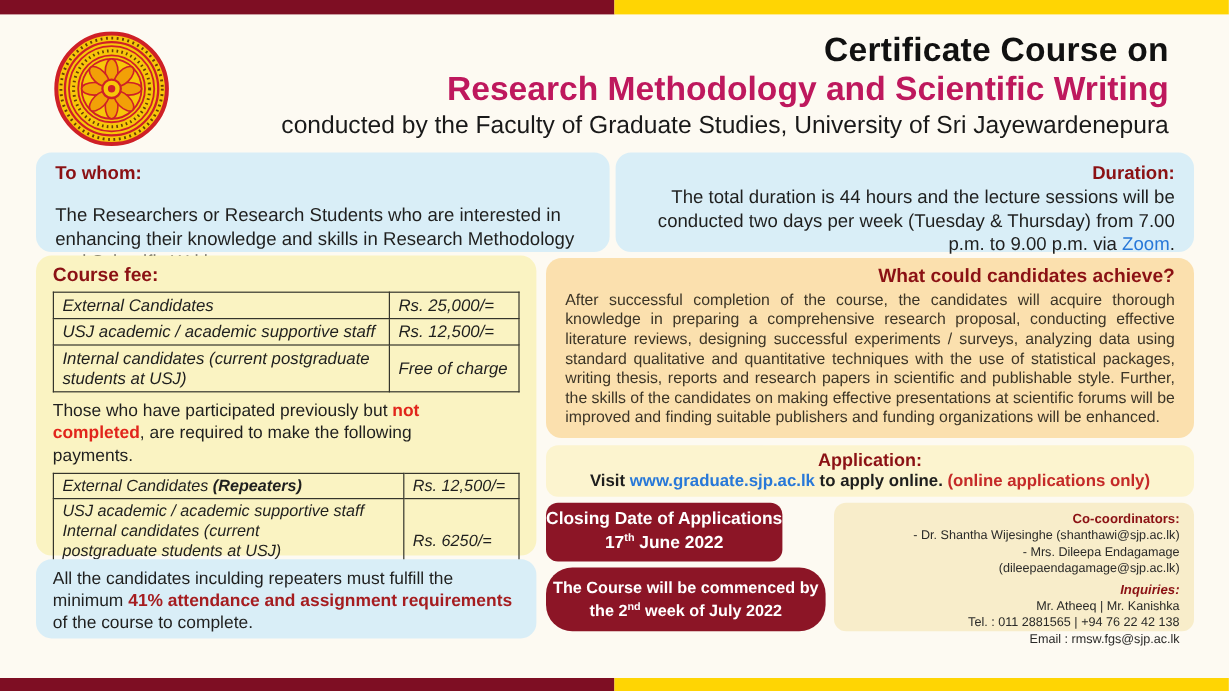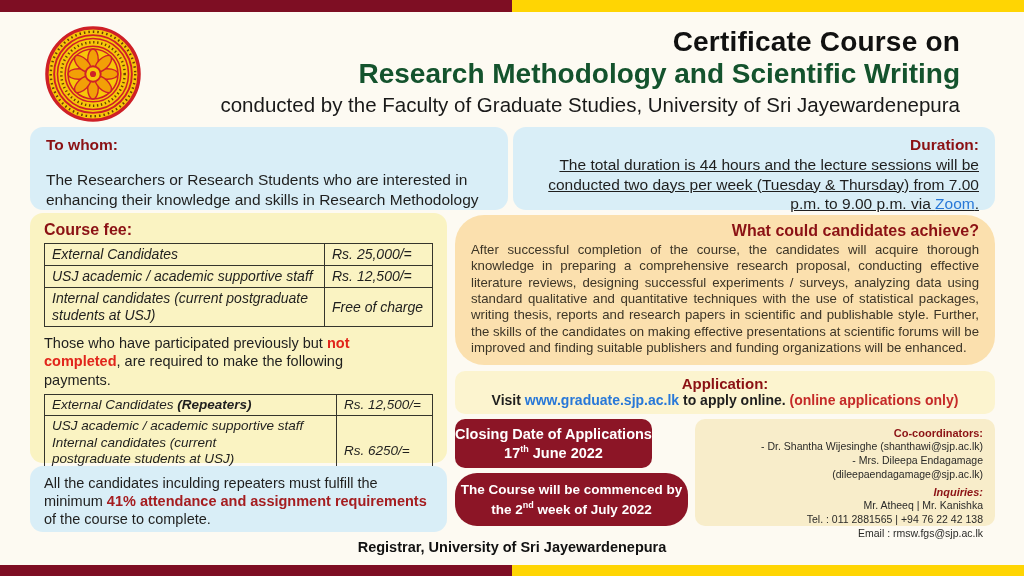--- a/index.html
+++ b/index.html
@@ -9,59 +9,59 @@
 
   
   .bar { position:absolute; left:0; width:1024px; height:12px; }
   .bar-top { top:0; }
   .bar-bottom { top:565px; height:11px; }
   .bar .half-maroon { position:absolute; left:0; top:0; width:512px; height:100%; background:#7e0e23; }
   .bar .half-yellow { position:absolute; left:512px; top:0; width:512px; height:100%; background:#ffd503; }
 
   
   .logo { position:absolute; left:45px; top:26px; width:96px; height:96px; }
-  .header-text { position:absolute; right:64px; top:27px; text-align:right; line-height:1.05; }
+  .header-text { position:absolute; right:50px; top:27px; text-align:right; line-height:1.05; }
   .title1 { font-size:28px; font-weight:bold; color:#111111; letter-spacing:.2px; }
-  .title2 { font-size:28px; font-weight:bold; color:#14532d; margin-top:3px; }
+  .title2 { font-size:28px; font-weight:bold; color:#be185d; margin-top:3px; }
   .subtitle { font-size:20.5px; color:#191919; margin-top:5px; font-weight:normal; }
 
   .card { position:absolute; border-radius:13px; }
   .card-blue { background:#d9eef7; }
   .card-yellow { background:#faf3c2; }
   .card-peach { background:#fbe0ae; }
   .card-cream { background:#fcf4cf; }
   .card-contact { background:#f8edca; }
   .card-maroon { background:#8c1526; color:#ffffff; }
 
   .h-maroon { color:#8b1114; font-weight:bold; font-size:15.5px; }
 
   
   .to-whom { left:30px; top:127px; width:478px; height:83px; padding:9px 16px; }
   .to-whom .body { font-size:15.5px; line-height:1.26; margin-top:16px; }
   .duration { left:513px; top:127px; width:482px; height:83px; padding:9px 16px; text-align:right; }
-  .duration .body { font-size:15.5px; line-height:1.26; margin-top:1px;text-decoration:underline; }
+  .duration .body { font-size:15.5px; line-height:1.26; margin-top:1px; }
   .link-blue { color:#2878d8; text-decoration:none; cursor:pointer; }
 
   
   .course-fee { left:30px; top:213px; width:417px; height:250px; padding:8px 14px; }
   .course-fee table { width:100%; border-collapse:collapse; margin-top:4px; table-layout:fixed; }
   .course-fee td { border:1.4px solid #35352c; font-size:14px; padding:2px 7px; line-height:1.22; vertical-align:middle;font-style:italic; }
   .course-fee .val-col { width:108px; }
   .fee-note { font-size:14.5px; line-height:1.25; margin:7px 0 5px 0; width:352px; }
   .red-bold { color:#e1251b; font-weight:bold; }
   .rep-table td { font-size:13.5px; }
   .rep-table .val-col { width:96px; }
   .bold { font-weight:bold; }
 
   
   .attendance { left:30px; top:466px; width:417px; height:66px; padding:8px 14px; font-size:14.5px; line-height:1.25; }
   .maroon-bold { color:#a51d20; font-weight:bold; }
 
   
-  .achieve { left:455px; top:215px; width:540px; height:150px; padding:7px 16px 8px 16px;border-radius:29px; }
+  .achieve { left:455px; top:215px; width:540px; height:150px; padding:7px 16px 8px 16px; }
   .achieve .heading { text-align:right; font-size:16px; }
   .achieve .body { font-size:13.2px; line-height:1.24; text-align:justify; color:#3c3527; margin-top:2px; }
 
   
   .application { left:455px; top:371px; width:540px; height:43px; padding:4px 12px; text-align:center; border-radius:10px; }
   .application .heading { font-size:15px; }
   .application .line { font-size:14px; font-weight:bold; margin-top:0px; }
   .app-red { color:#c52a28; }
 
   
@@ -190,20 +190,19 @@
   <div class="card card-contact contact">
     <div class="c-head">Co-coordinators:</div>
     <div class="c-line">- Dr. Shantha Wijesinghe (shanthawi@sjp.ac.lk)</div>
     <div class="c-line">- Mrs. Dileepa Endagamage (dileepaendagamage@sjp.ac.lk)</div>
     <div class="c-head second">Inquiries:</div>
     <div class="c-line">Mr. Atheeq | Mr. Kanishka</div>
     <div class="c-line">Tel. : 011 2881565 | +94 76 22 42 138</div>
     <div class="c-line">Email : rmsw.fgs@sjp.ac.lk</div>
   </div>
 
-  <div class="registrar">Registrar, University of Sri Jayewardenepura</div>
 
   <div class="bar bar-bottom">
     <div class="half-maroon"></div>
     <div class="half-yellow"></div>
   </div>
 
 </div>
 
 </body></html>

